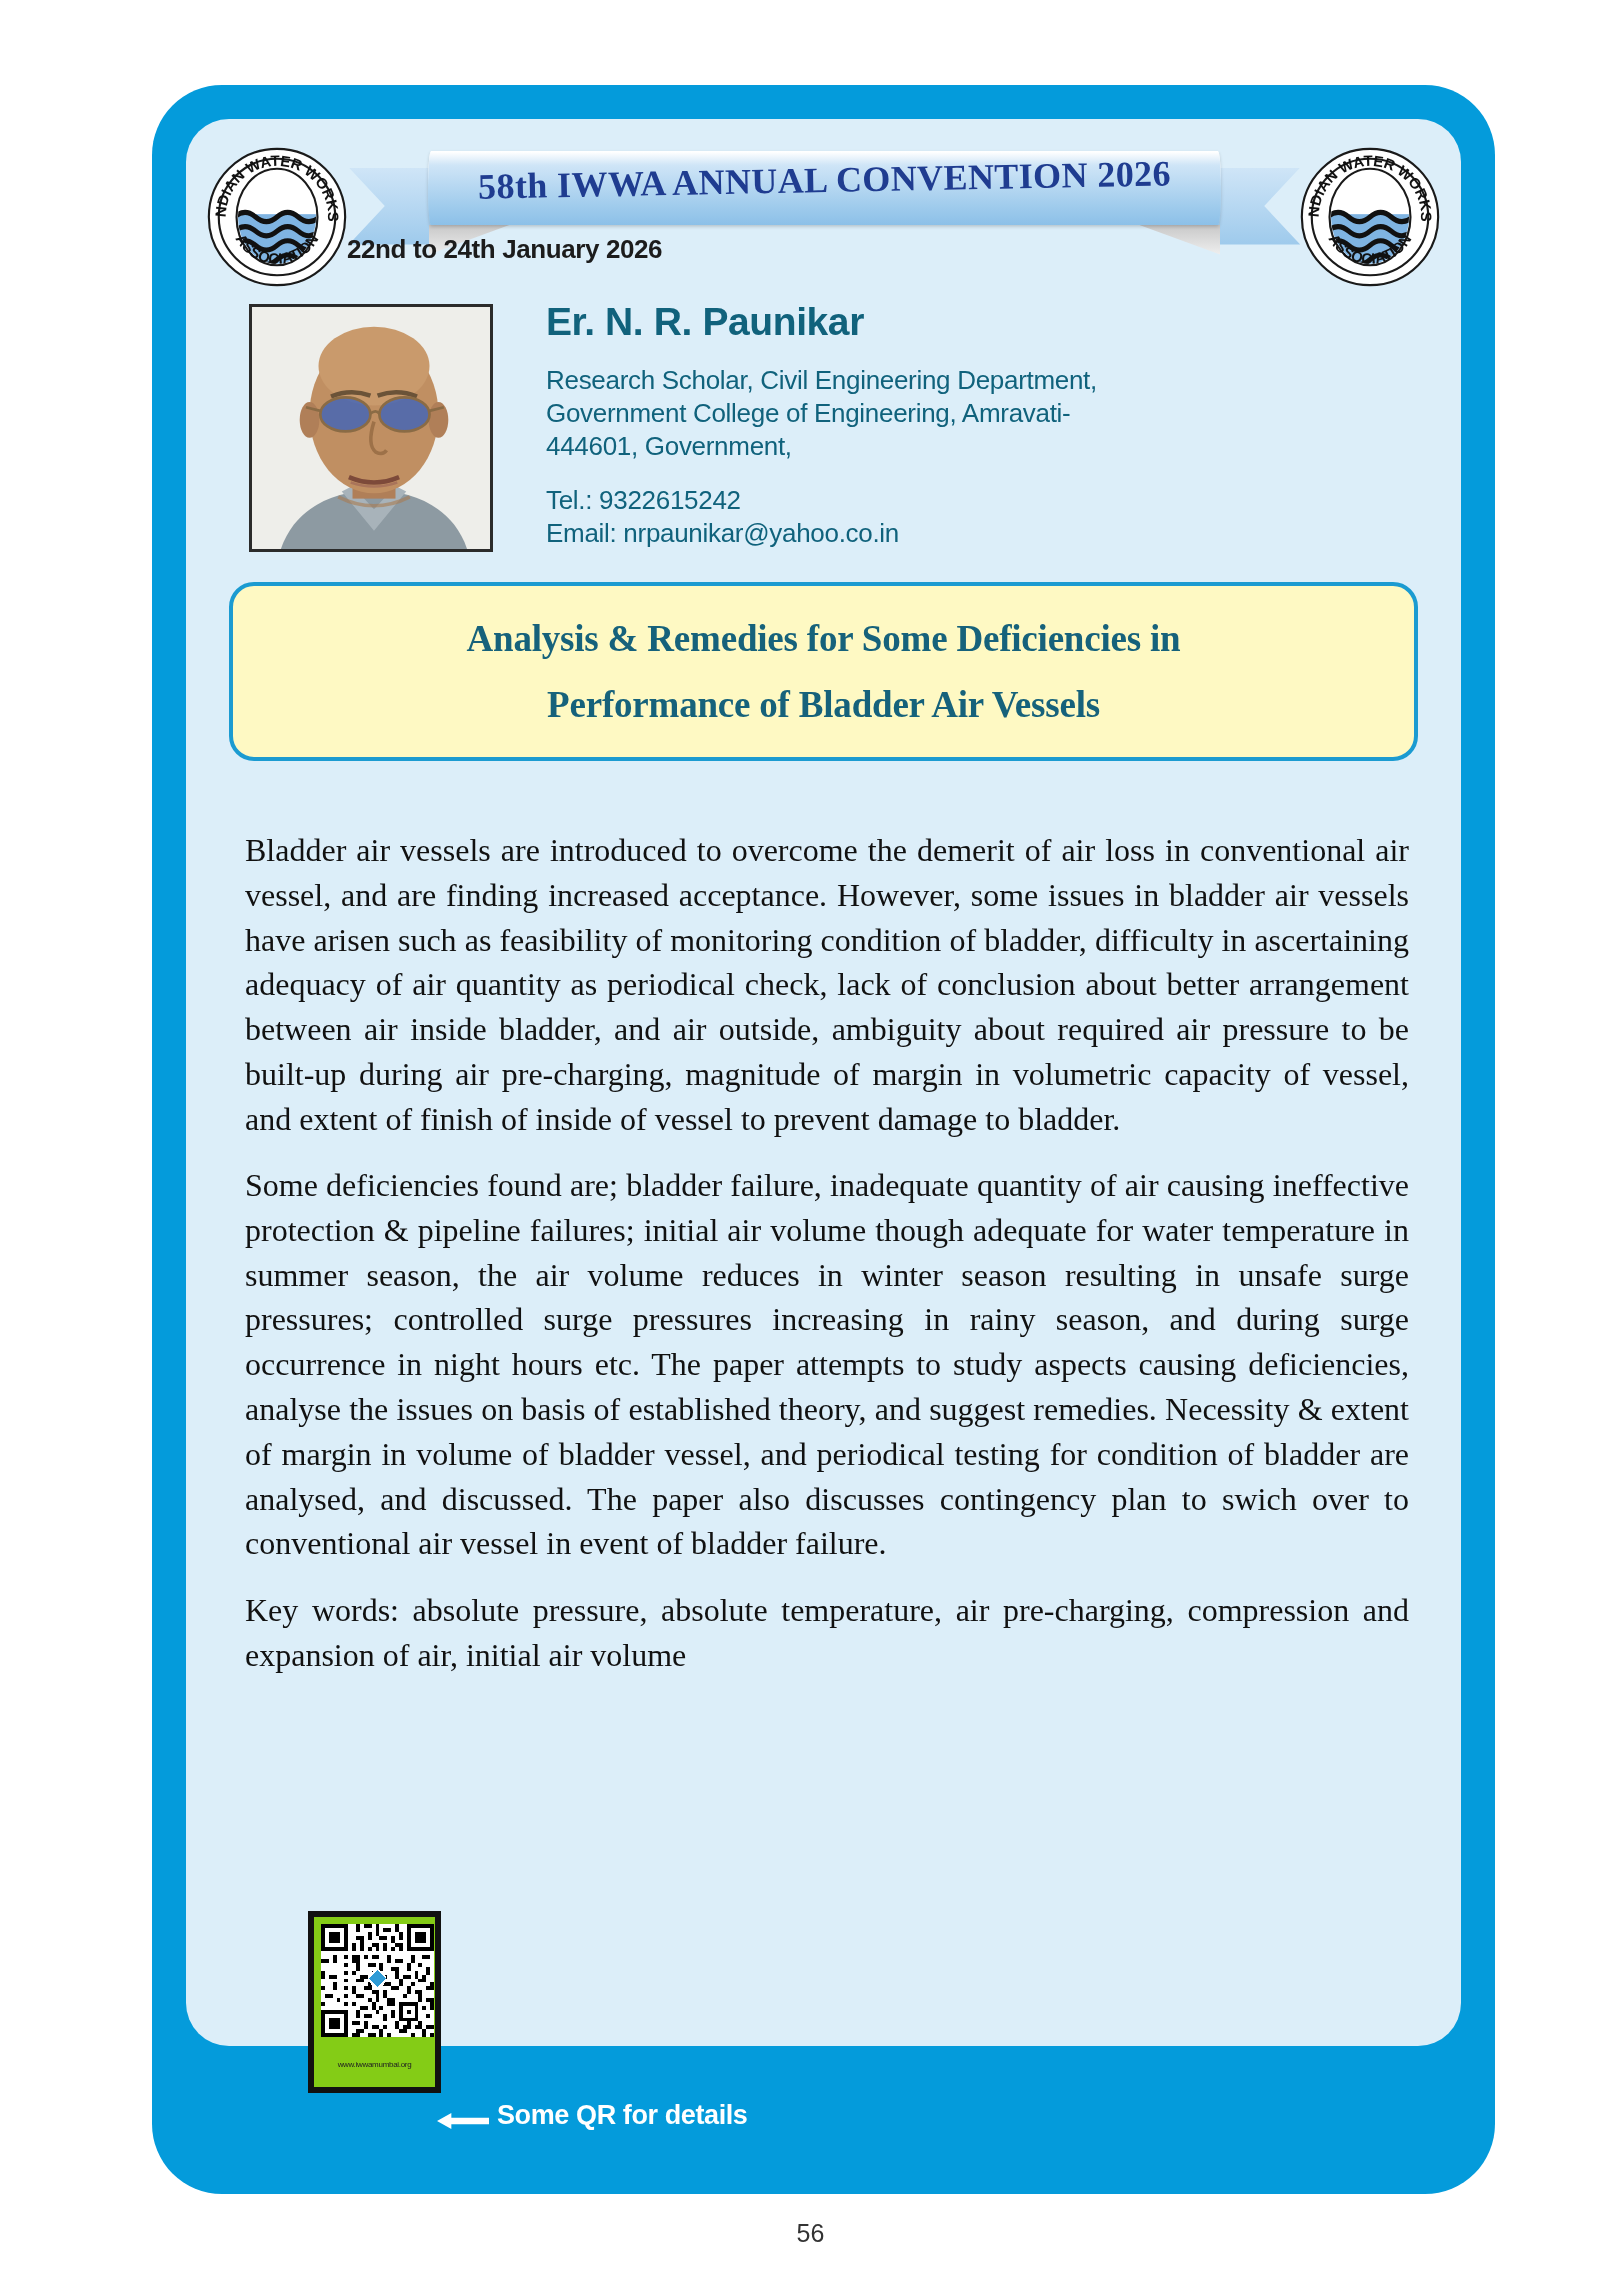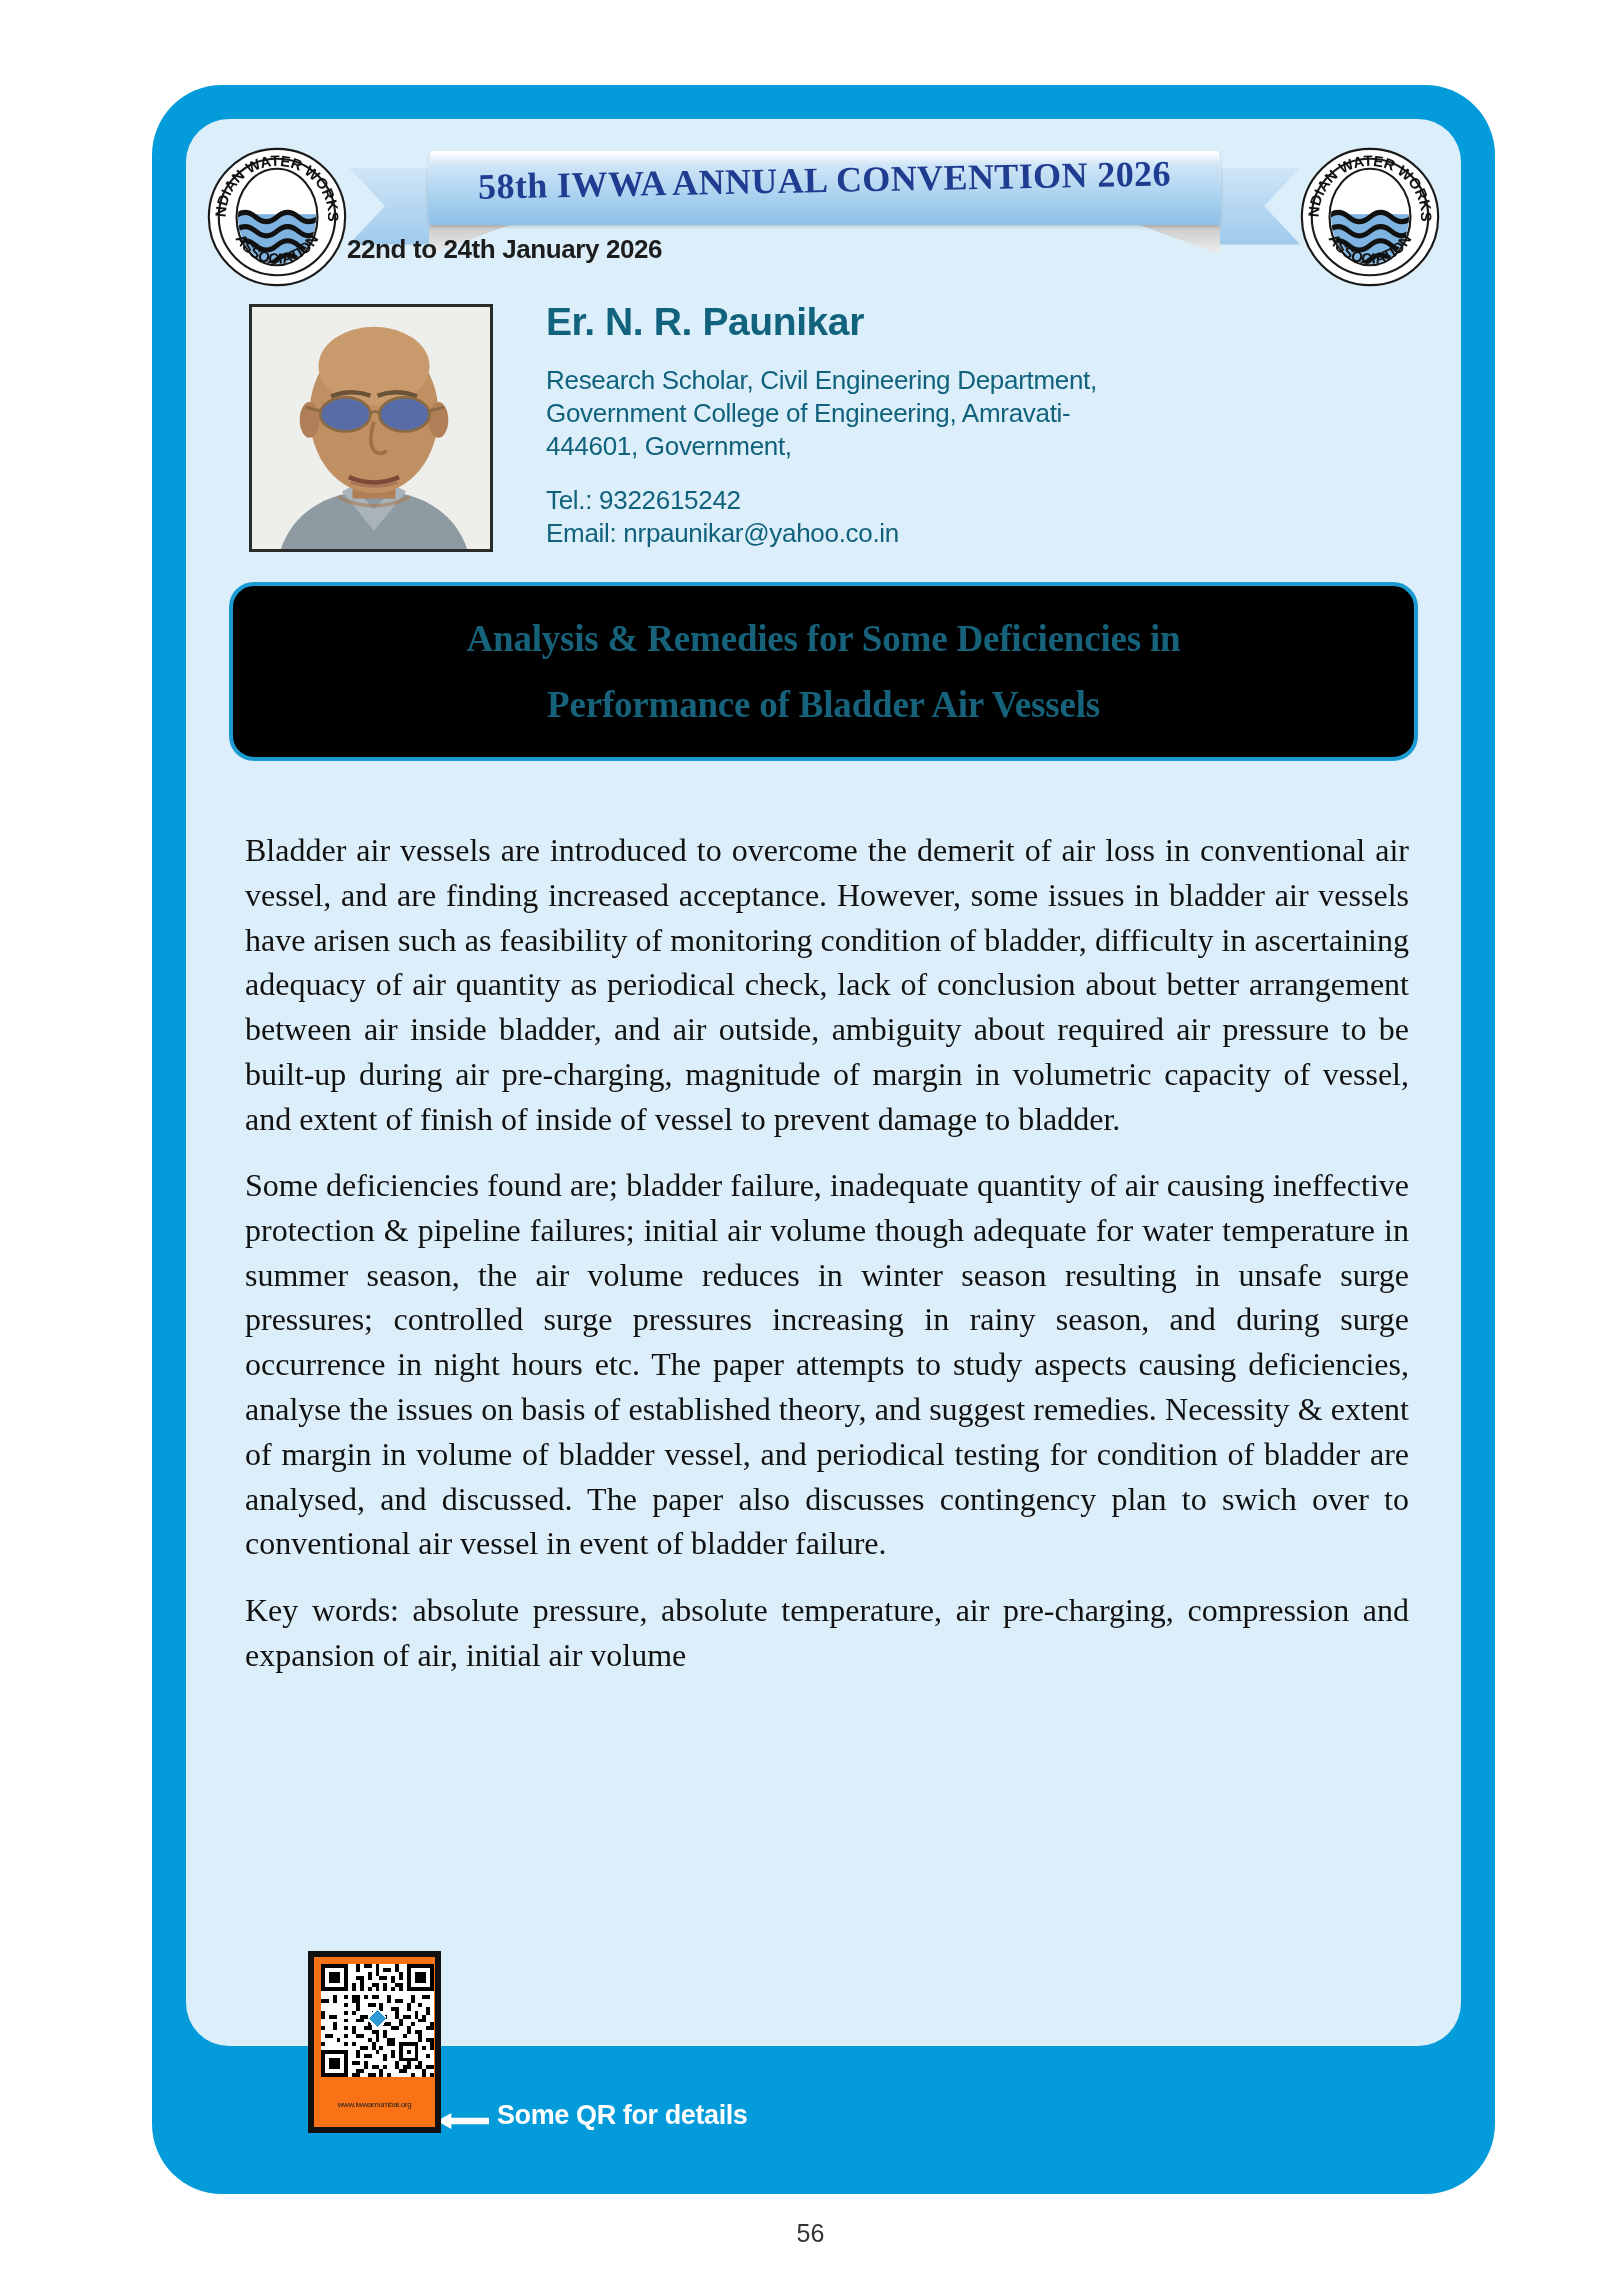--- a/index.html
+++ b/index.html
@@ -167,21 +167,21 @@
   }
   #author-contact { margin-top: 21.5px; }
 
   
   #title-box {
     position: absolute;
     left: 43px;
     top: 463px;
     width: 1189px;
     height: 179px;
-    background: #000000;
+    background: #fef9c3;
     border: 4.5px solid #1B9BD1;
     border-radius: 25px;
     box-sizing: border-box;
     display: flex;
     flex-direction: column;
     align-items: center;
     justify-content: center;
     gap: 23px;
   }
   .title-line {
@@ -244,24 +244,24 @@
     font-size: 28px;
     font-weight: bold;
     color: #ffffff;
     letter-spacing: -0.5px;
   }
 
   
   #qr-card {
     position: absolute;
     left: 308px;
-    top: 1951px;
+    top: 1911px;
     width: 133px;
     height: 182px;
-    background: #f97316;
+    background: #84cc16;
     border: 6.3px solid #111111;
     box-sizing: border-box;
     padding: 7.2px 7.2px 0 7.2px;
   }
   #qr-matrix {
     width: 113px;
     height: 113px;
     display: block;
   }
   #qr-caption {

